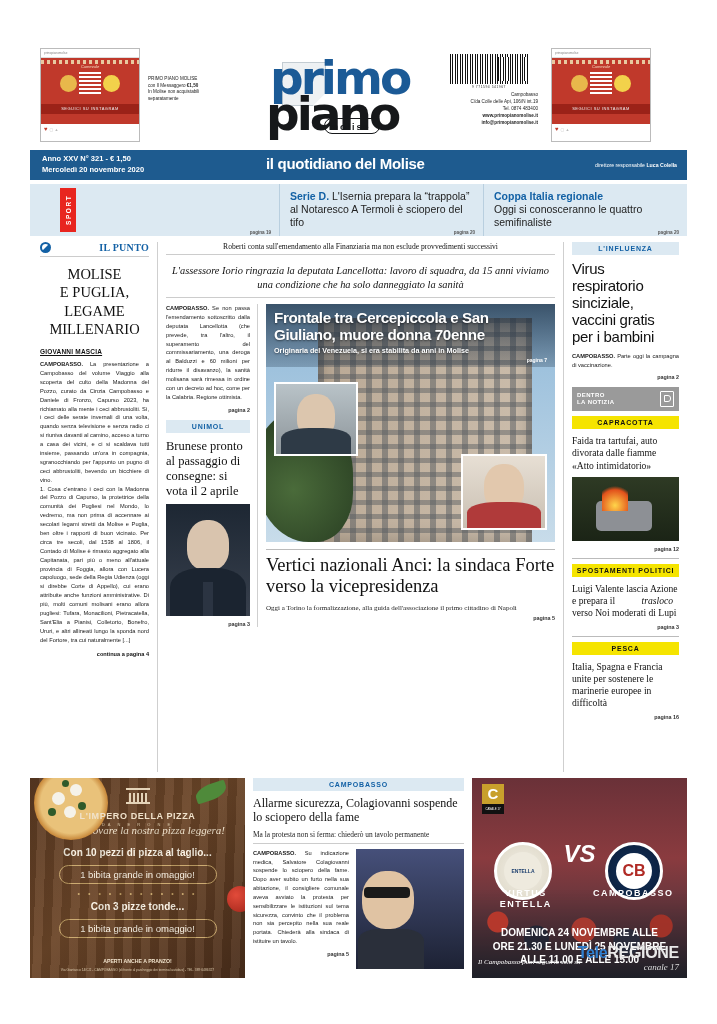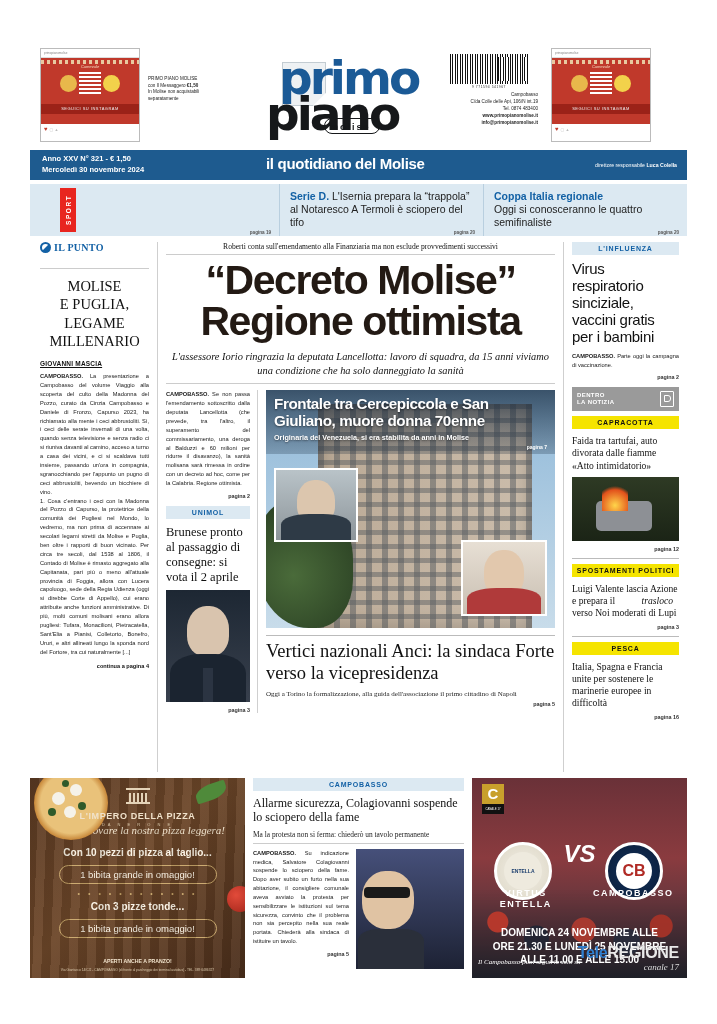--- a/index.html
+++ b/index.html
@@ -33,21 +33,21 @@
      repeating-linear-gradient(to right,#fff 0 2px,#c0392b 2px 4px); }
   .ig-band { position:absolute; bottom:10px; left:0; right:0; height:10px; background:#9b2218; color:#eee; font-size:4px; text-align:center; line-height:10px; letter-spacing:.5px; }
   .ig-bot { height:10px; background:#fff; display:flex; align-items:center; padding-left:3px; gap:2px; }
   .ig-heart { color:#c0392b; font-size:6px; }
   .ig-bar { font-size:4px; color:#bbb; }
 
   .promo-text { position:absolute; left:118px; top:36px; width:76px; font-size:4.6px; line-height:1.45; color:#222; }
   .promo-text b { font-weight:bold; }
 
   .logo { position:absolute; left:236px; top:8px; width:280px; height:92px; }
-  .logo-primo { position:absolute; left:13px; top:2px; font-size:47px; font-weight:bold; color:#1b5a96; letter-spacing:-3px; font-family:"DejaVu Sans", sans-serif; }
+  .logo-primo { position:absolute; left:4px; top:2px; font-size:47px; font-weight:bold; color:#1b5a96; letter-spacing:-3px; font-family:"DejaVu Sans", sans-serif; }
   .logo-piano { position:absolute; left:0px; top:38px; font-size:47px; font-weight:bold; color:#16181a; letter-spacing:-3px; font-family:"DejaVu Sans", sans-serif; }
   .logo-page { position:absolute; left:16px; top:14px; width:44px; height:44px; background:#eef1f3;
       clip-path: polygon(0 0, 100% 0, 100% 70%, 70% 100%, 0 100%); box-shadow:0 0 0 1px #c3ccd2 inset; }
   .logo-molise { position:absolute; left:64px; top:74px; font-size:9px; color:#16181a; font-weight:bold; letter-spacing:2px; }
   .logo-molise-box { position:absolute; left:58px; top:70px; width:56px; height:16px; border:1.6px solid #16181a; border-radius:8px; }
 
   .barcode { position:absolute; left:420px; top:14px; width:78px; height:30px;
      background: repeating-linear-gradient(to right,#111 0 1px, #fff 1px 2px, #111 2px 3.2px, #fff 3.2px 5px); }
   .barcode-sm { position:absolute; left:468px; top:17px; width:28px; height:24px;
      background: repeating-linear-gradient(to right,#111 0 1px, #fff 1px 2.4px); }
@@ -72,21 +72,21 @@
   .sport-cell h3 b { color:#1361a5; font-weight:bold; }
   .sport-pag { position:absolute; right:8px; bottom:1px; font-size:4.6px; font-weight:bold; color:#555; }
 
   
   .grid { display:flex; margin-top:6px; height:530px; }
   .col-left { width:128px; padding:0 8px 0 10px; border-right:1px solid #cfcfcf; }
   .col-center { flex:1; padding:0 8px; }
   .col-right { width:124px; padding:0 8px 0 8px; border-left:1px solid #cfcfcf; }
 
   
-  .ilpunto { display:flex; align-items:center; gap:3px; justify-content:flex-start; border-bottom:1px solid #ccc; padding-bottom:15px; }
+  .ilpunto { display:flex; align-items:center; gap:3px; justify-content:space-between; border-bottom:1px solid #ccc; padding-bottom:3px; }
   .ilpunto-icon { width:11px; height:11px; border-radius:50%; background:#1361a5; position:relative; }
   .ilpunto-icon:after { content:""; position:absolute; left:2px; top:2px; width:7px; height:7px; border-radius:50%; background:#fff;
      clip-path: polygon(0 0, 100% 0, 0 100%); }
   .ilpunto-label { font-family:"Liberation Serif", serif; font-weight:bold; font-size:10px; color:#1361a5; letter-spacing:.3px; }
   .punto-title { font-family:"Liberation Serif", serif; font-size:14.5px; line-height:1.26; text-align:center; margin-top:8px; color:#111; }
   .punto-author { font-size:6.5px; font-weight:bold; text-decoration:underline; margin-top:10px; color:#111; letter-spacing:.2px; }
   .punto-body { font-size:5.7px; line-height:1.56; text-align:justify; margin-top:5px; color:#1a1a1a; }
   .punto-body b { font-weight:bold; }
   .punto-cont { font-size:5.6px; font-weight:bold; text-align:right; margin-top:6px; color:#111; }
 
@@ -279,21 +279,21 @@
       <div class="ig-bot">
         <span class="ig-heart">♥</span>
         <span class="ig-bar">▢ ▲</span>
       </div>
     </div>
   </div>
 
   <div class="bluestrip">
     <div class="issue">
       <span>Anno XXV N° 321 - € 1,50</span><br>
-      <span>Mercoledì 30 novembre 2024</span>
+      <span>Mercoledì 20 novembre 2020</span>
     </div>
     <div class="tagline">il quotidiano del Molise</div>
     <div class="direttore">
       <span>direttore responsabile </span><b>Luca Colella</b>
     </div>
   </div>
 
   <div class="sportbar">
     <div class="sport-tag">SPORT</div>
     <div class="sport-cell">
@@ -321,24 +321,20 @@
 LEGAME
 MILLENARIO</div>
       <div class="punto-author">GIOVANNI MASCIA</div>
       <div class="punto-body"><b>CAMPOBASSO.</b><span style="white-space:pre-line"> La presentazione a Campobasso del volume Viaggio alla scoperta del culto della Madonna del Pozzo, curato da Cinzia Campobasso e Daniele di Fronzo, Capurso 2023, ha richiamato alla mente i ceci abbrustoliti. Sì, i ceci delle serate invernali di una volta, quando senza televisione e senza radio ci si riuniva davanti al camino, acceso a turno a casa dei vicini, e ci si scaldava tutti insieme, passando un'ora in compagnia, sgranocchiando per l'appunto un pugno di ceci abbrustoliti, bevendo un bicchiere di vino.
 1. Cosa c'entrano i ceci con la Madonna del Pozzo di Capurso, la protettrice della comunità dei Pugliesi nel Mondo, lo vedremo, ma non prima di accennare ai secolari legami stretti da Molise e Puglia, ben oltre i rapporti di buon vicinato. Per circa tre secoli, dal 1538 al 1806, il Contado di Molise è rimasto aggregato alla Capitanata, pari più o meno all'attuale provincia di Foggia, allora con Lucera capoluogo, sede della Regia Udienza (oggi si direbbe Corte di Appello), cui erano attribuite anche funzioni amministrative. Di più, molti comuni molisani erano allora pugliesi: Tufara, Monacilioni, Pietracatella, Sant'Elia a Pianisi, Colletorto, Bonefro, Ururi, e altri allineati lungo la sponda nord del Fortore, tra cui naturalmente [...]</span></div>
       <div class="punto-cont">continua a pagina 4</div>
     </div>
 
     <div class="col-center">
       <div class="kicker">Roberti conta sull'emendamento alla Finanziaria ma non esclude provvedimenti successivi</div>
-      <div class="main-head">
-        <div>“Decreto Molise”</div>
-        <div>Regione ottimista</div>
-      </div>
       <div class="main-sub">L'assessore Iorio ringrazia la deputata Lancellotta: lavoro di squadra, da 15 anni viviamo una condizione che ha solo danneggiato la sanità</div>
 
       <div class="mid">
 
         <div class="mid-left">
           <div class="lede"><b>CAMPOBASSO.</b><span> Se non passa l'emendamento sottoscritto dalla deputata Lancellotta (che prevede, tra l'altro, il superamento del commissariamento, una deroga al Balduzzi e 60 milioni per ridurre il disavanzo), la sanità molisana sarà rimessa in ordine con un decreto ad hoc, come per la Calabria. Regione ottimista.</span></div>
           <div class="pag-r">pagina 2</div>
 
           <div class="tagband">UNIMOL</div>
           <div class="unimol-head">Brunese pronto al passaggio di consegne: si vota il 2 aprile</div>

